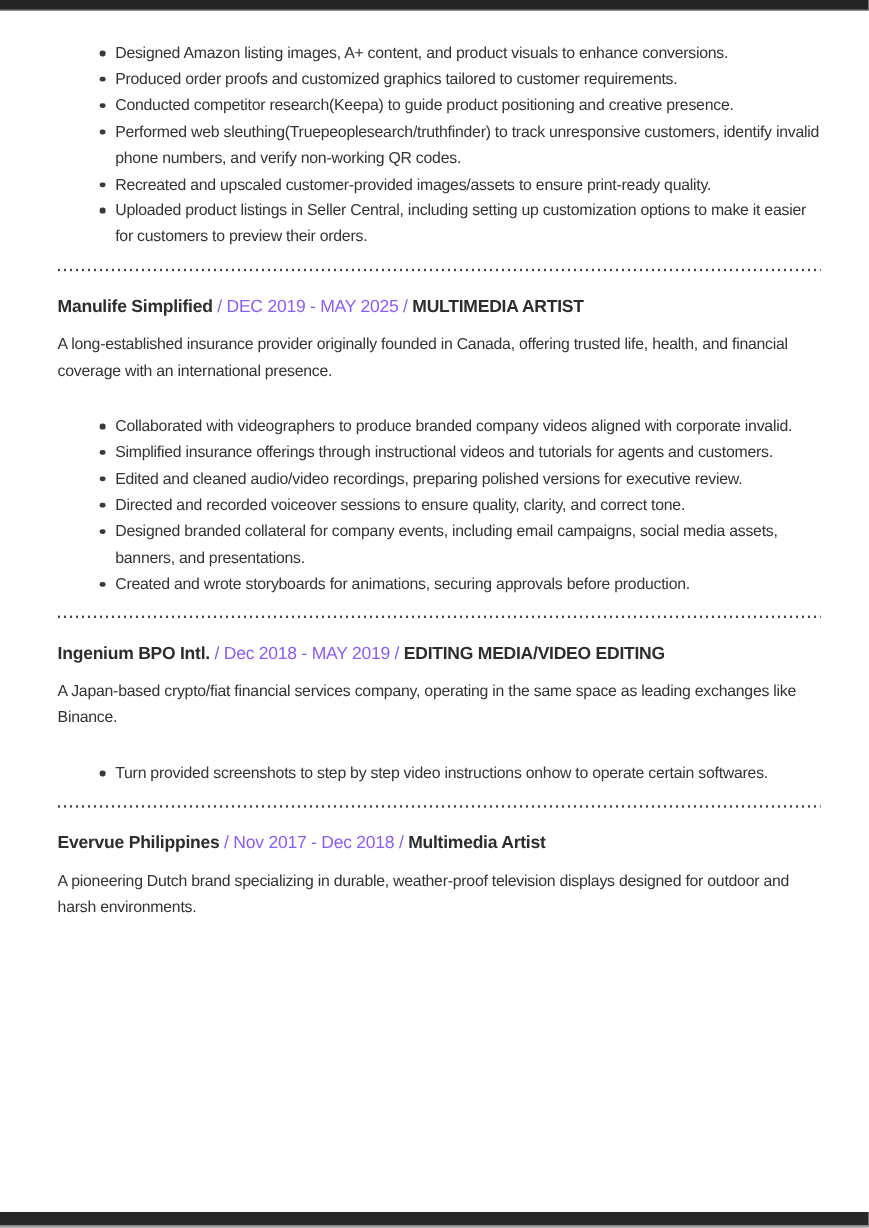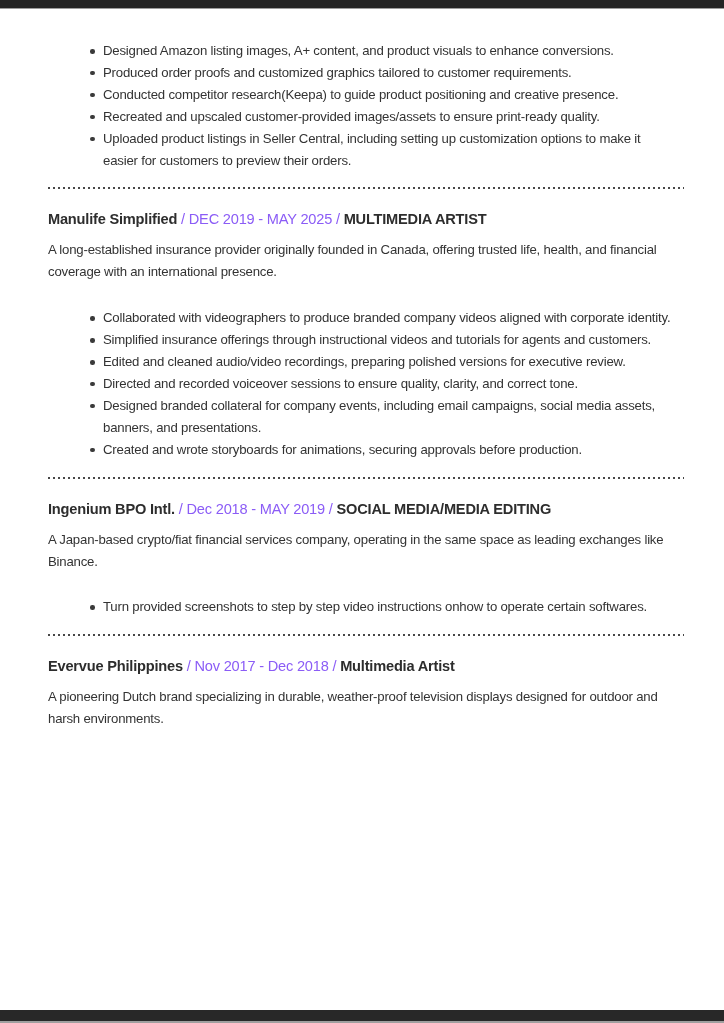--- a/index.html
+++ b/index.html
@@ -30,21 +30,21 @@
     border-bottom: 2px solid #9f9f9f;
   }
   .content {
     padding: 23px 40px 0 48px;
     font-size: 13.2px;
     line-height: 21.9px;
     letter-spacing: -0.2px;
   }
   ul.bullet-list {
     list-style: none;
-    margin: 8px;
+    margin: 1px;
     padding: 0 0 0 33px;
   }
   ul.bullet-list.spaced {
     margin-top: 24px;
   }
   ul.bullet-list li {
     position: relative;
     padding-left: 14px;
   }
   ul.bullet-list li::before {
@@ -86,51 +86,52 @@
 
 <div class="page-top-edge"></div>
 
 <div class="content">
 
   <section>
     <ul class="bullet-list">
       <li>Designed Amazon listing images, A+ content, and product visuals to enhance conversions.</li>
       <li>Produced order proofs and customized graphics tailored to customer requirements.</li>
       <li>Conducted competitor research(Keepa) to guide product positioning and creative presence.</li>
+      <li>Performed web sleuthing(Truepeoplesearch/truthfinder) to track unresponsive customers, identify invalid phone numbers, and verify non-working QR codes.</li>
       <li>Recreated and upscaled customer-provided images/assets to ensure print-ready quality.</li>
       <li>Uploaded product listings in Seller Central, including setting up customization options to make it easier for customers to preview their orders.</li>
     </ul>
   </section>
 
   <div class="dotted-separator"></div>
 
   <section>
     <h2 class="section-heading">
       <span class="company-name">Manulife Simplified</span>
       <span class="date-range">/ DEC 2019 - MAY 2025 /</span>
       <span class="role-title">MULTIMEDIA ARTIST</span>
     </h2>
     <p class="company-description">A long-established insurance provider originally founded in Canada, offering trusted life, health, and financial coverage with an international presence.</p>
     <ul class="bullet-list spaced">
-      <li>Collaborated with videographers to produce branded company videos aligned with corporate identity.</li>
+      <li>Collaborated with videographers to produce branded company videos aligned with corporate invalid.</li>
       <li>Simplified insurance offerings through instructional videos and tutorials for agents and customers.</li>
       <li>Edited and cleaned audio/video recordings, preparing polished versions for executive review.</li>
       <li>Directed and recorded voiceover sessions to ensure quality, clarity, and correct tone.</li>
       <li>Designed branded collateral for company events, including email campaigns, social media assets, banners, and presentations.</li>
       <li>Created and wrote storyboards for animations, securing approvals before production.</li>
     </ul>
   </section>
 
   <div class="dotted-separator"></div>
 
   <section>
     <h2 class="section-heading">
       <span class="company-name">Ingenium BPO Intl.</span>
       <span class="date-range">/ Dec 2018 - MAY 2019 /</span>
-      <span class="role-title">SOCIAL MEDIA/MEDIA EDITING</span>
+      <span class="role-title">EDITING MEDIA/VIDEO EDITING</span>
     </h2>
     <p class="company-description">A Japan-based crypto/fiat financial services company, operating in the same space as leading exchanges like Binance.</p>
     <ul class="bullet-list spaced">
       <li>Turn provided screenshots to step by step video instructions onhow to operate certain softwares.</li>
     </ul>
   </section>
 
   <div class="dotted-separator"></div>
 
   <section>

